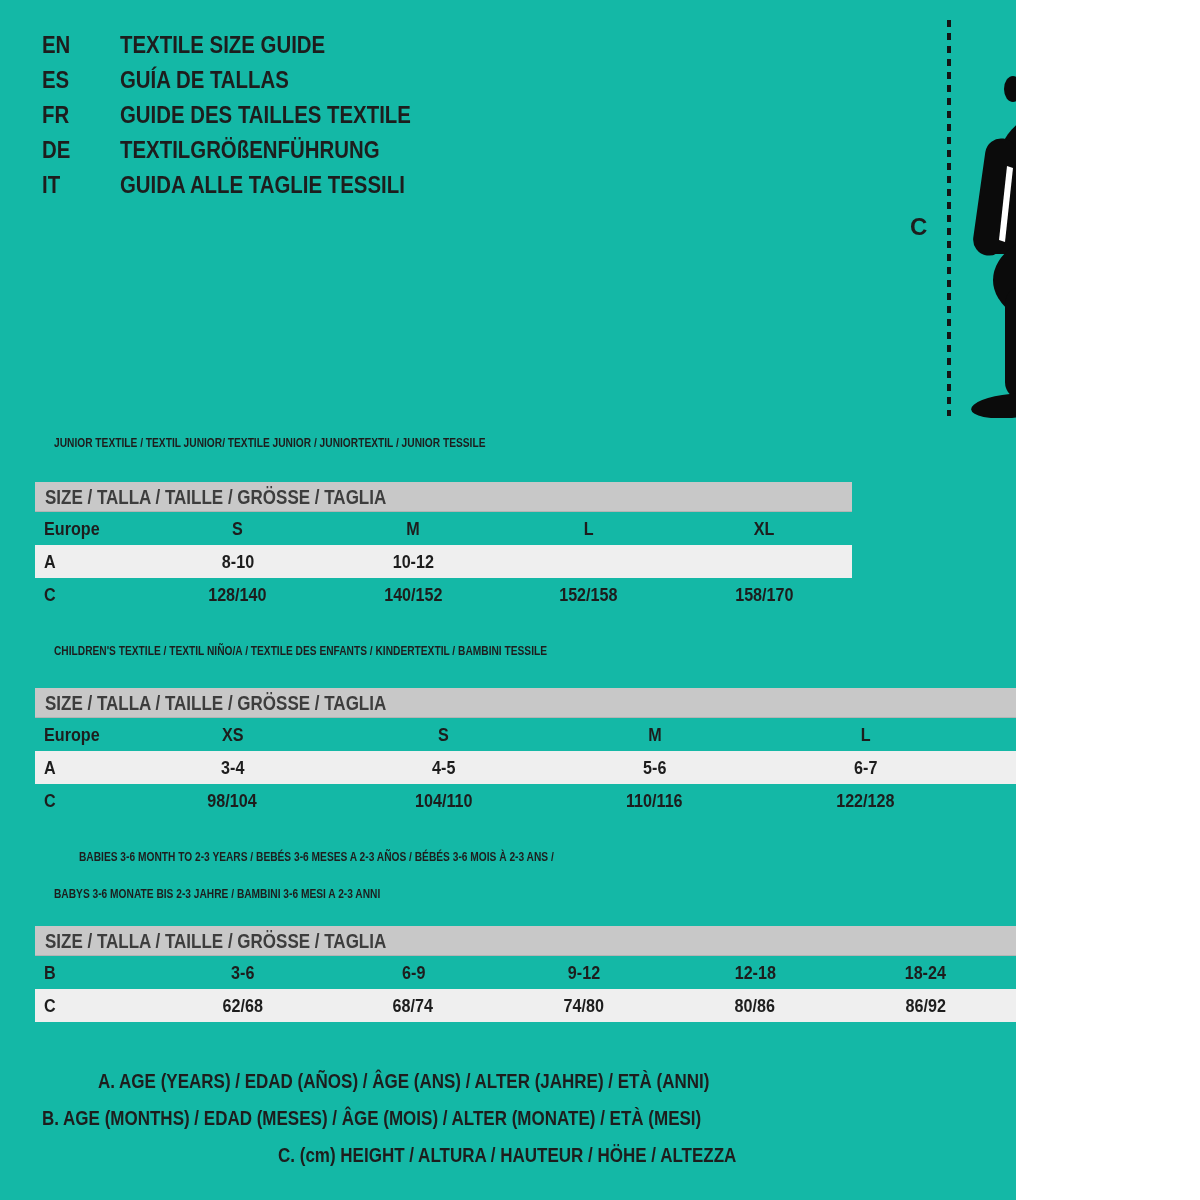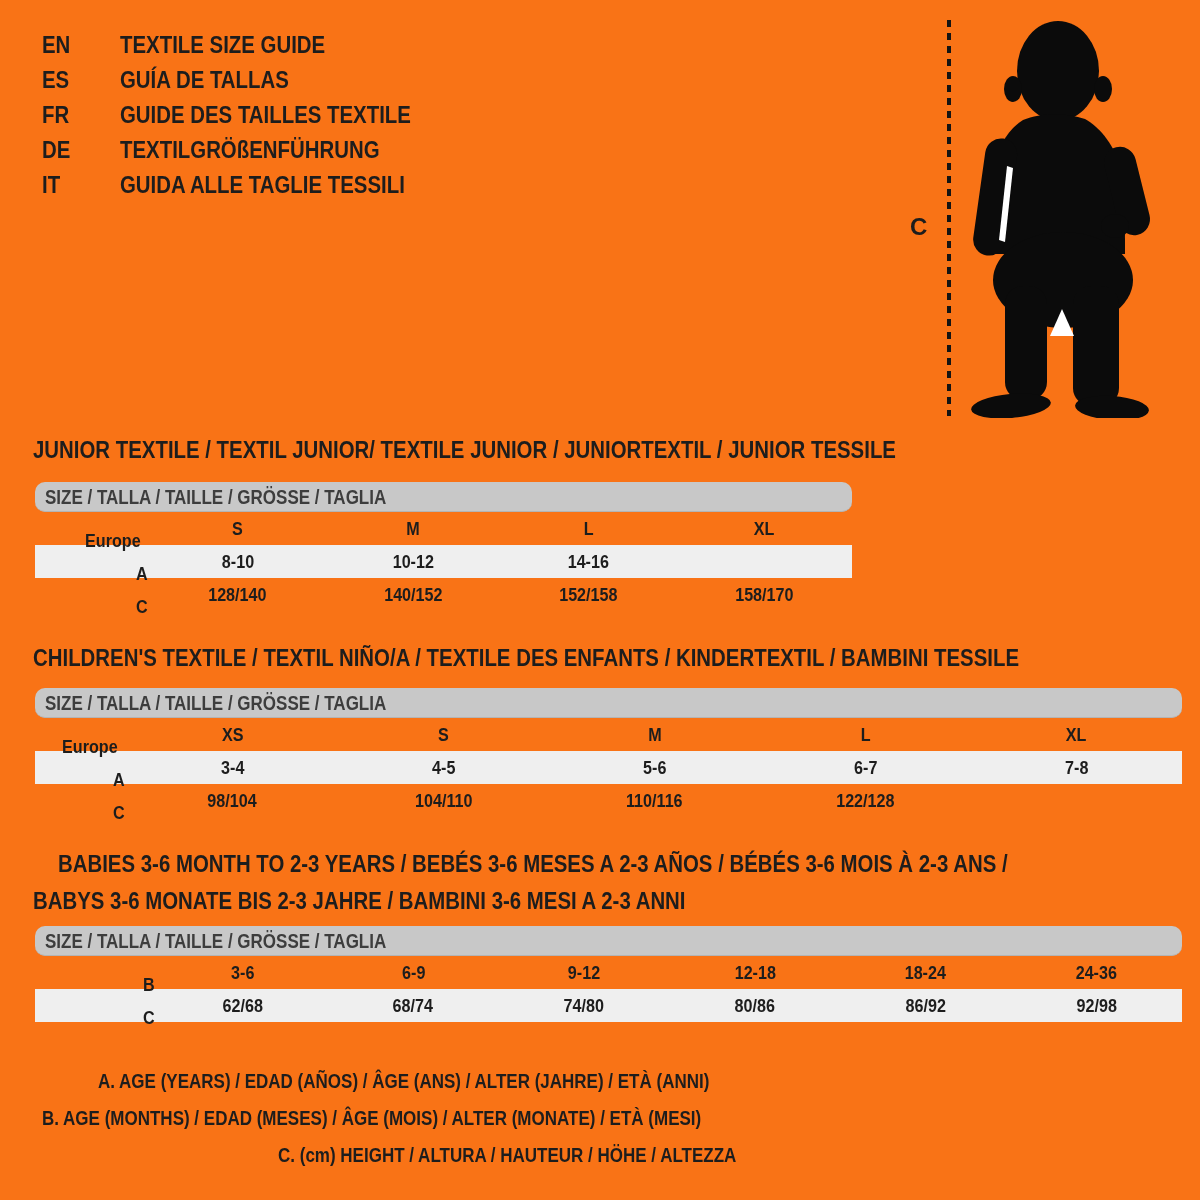--- a/index.html
+++ b/index.html
@@ -1,56 +1,56 @@
 <!DOCTYPE html>
 <html><head>
 <meta charset="utf-8">
 <style>
   html,body { margin:0; padding:0; background:#ffffff; }
   .canvas {
-    position:relative; width:1200px; height:1200px; background:#f97316;
+    position:relative; width:1016px; height:1200px; background:#14b8a6;
     font-family:"Liberation Sans", sans-serif; color:#1d1d1d; overflow:hidden;
   }
   
   .cx, .cx-l { display:inline-block; white-space:nowrap; transform:scaleX(.85); }
   .cx   { transform-origin:50% 50%; }
   .cx-l { transform-origin:0 50%; }
 
   
   .lang-block { position:absolute; left:42px; top:27px; }
   .lang-row { display:flex; height:35px; line-height:35px; font-size:24px; font-weight:bold; }
   .lang-code { width:78px; }
 
   
   .figure-wrap { position:absolute; left:965px; top:18px; width:200px; height:400px; }
   .measure-line { position:absolute; left:947px; top:20px; width:4px; height:396px;
     background:repeating-linear-gradient(to bottom, #141414 0 7px, transparent 7px 13px); }
   .measure-label { position:absolute; left:910px; top:213px; font-size:24px; font-weight:bold; }
 
   
-  .sec-title { position:absolute; left:33px; font-size:24px; font-weight:bold; }
+  .sec-title { position:absolute; left:54px; font-size:12px; font-weight:bold; }
   .title-junior   { top:436px; }
   .title-children { top:644px; }
   .title-babies-1 { top:850px;margin-left:25px; }
   .title-babies-2 { top:887px; }
 
   
   .stable { position:absolute; left:35px; }
   .t1 { top:482px; width:817px; }
   .t2 { top:688px; width:1147px; }
   .t3 { top:926px; width:1147px; }
   .size-bar { height:30px; line-height:30px; background:#c8c8c8; border-bottom:1px solid #b4b4b4;
-    padding-left:10px; font-size:20px; font-weight:bold; color:#3d3d3d; box-sizing:border-box;border-radius:10px; }
+    padding-left:10px; font-size:20px; font-weight:bold; color:#3d3d3d; box-sizing:border-box; }
   .trow { display:grid; height:33px; }
   .t1 .trow { grid-template-columns:115px repeat(4,1fr); }
   .t2 .trow { grid-template-columns:92px  repeat(5,1fr); }
   .t3 .trow { grid-template-columns:122px repeat(6,1fr); }
   .trow.alt { background:#efefef; }
   .cell { text-align:center; font-size:19px; font-weight:bold; line-height:33px; }
-  .cell.label { text-align:right; padding-left:9px;margin-top:12px; }
+  .cell.label { text-align:left; padding-left:9px; }
 
   
   .legend { position:absolute; left:42px; top:1063px; }
   .legend-line { height:37px; line-height:37px; font-size:20px; font-weight:bold;text-align:right; }
 </style>
 </head>
 <body>
 
 <div class="canvas">
 
@@ -112,21 +112,20 @@
       <div class="cell label"><span class="cx-l">Europe</span></div>
       <div class="cell"><span class="cx">S</span></div>
       <div class="cell"><span class="cx">M</span></div>
       <div class="cell"><span class="cx">L</span></div>
       <div class="cell"><span class="cx">XL</span></div>
     </div>
     <div class="trow alt">
       <div class="cell label"><span class="cx-l">A</span></div>
       <div class="cell"><span class="cx">8-10</span></div>
       <div class="cell"><span class="cx">10-12</span></div>
-      <div class="cell"><span class="cx">14-16</span></div>
     </div>
     <div class="trow">
       <div class="cell label"><span class="cx-l">C</span></div>
       <div class="cell"><span class="cx">128/140</span></div>
       <div class="cell"><span class="cx">140/152</span></div>
       <div class="cell"><span class="cx">152/158</span></div>
       <div class="cell"><span class="cx">158/170</span></div>
     </div>
   </div>
 

